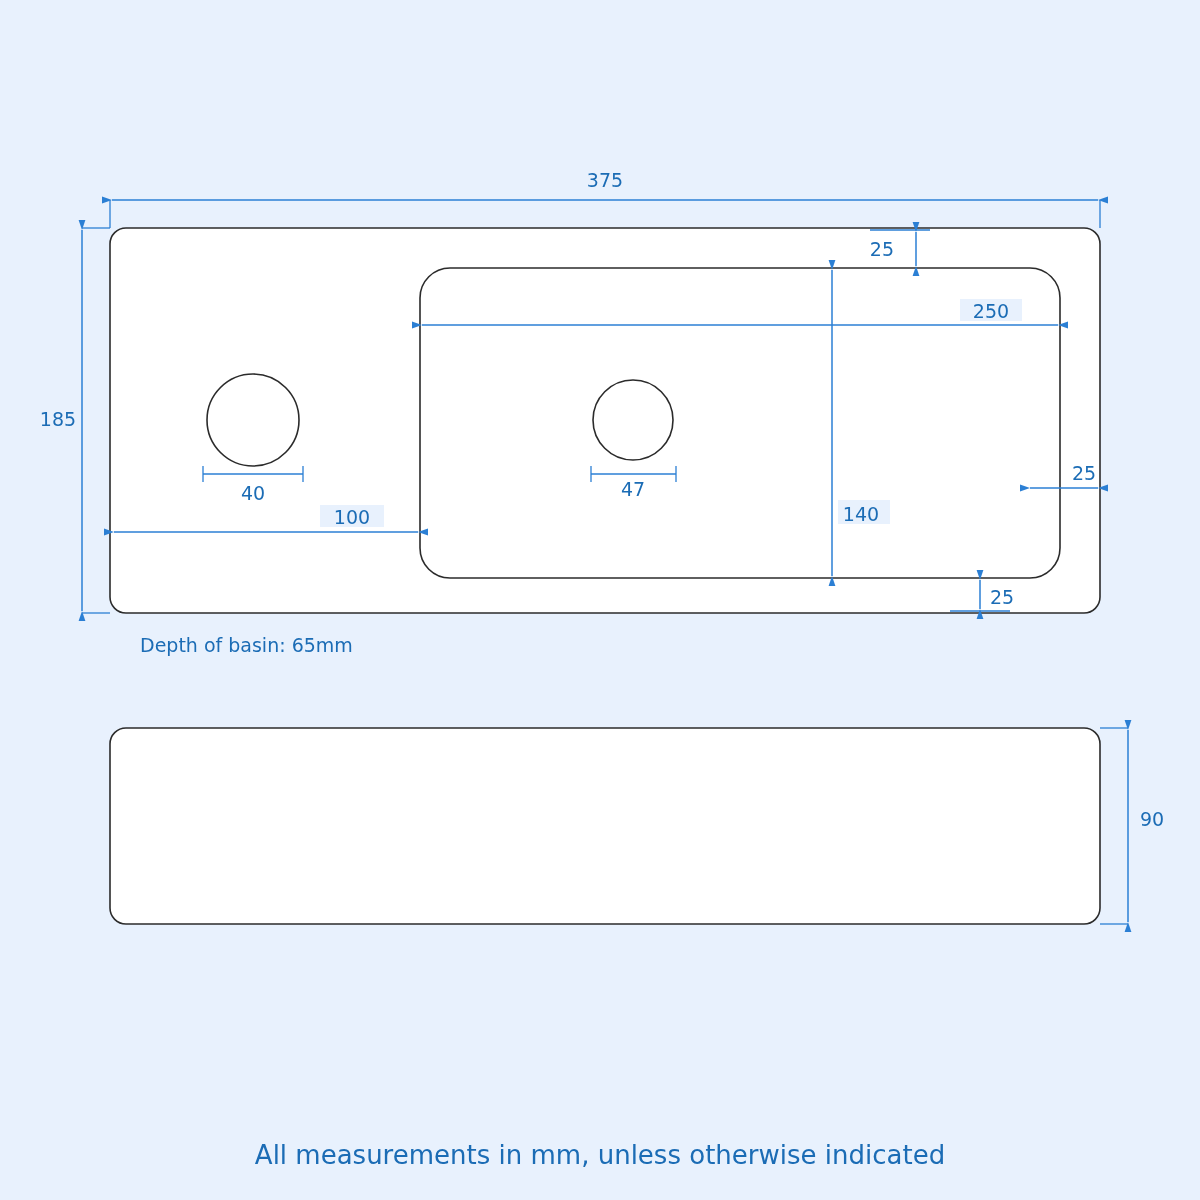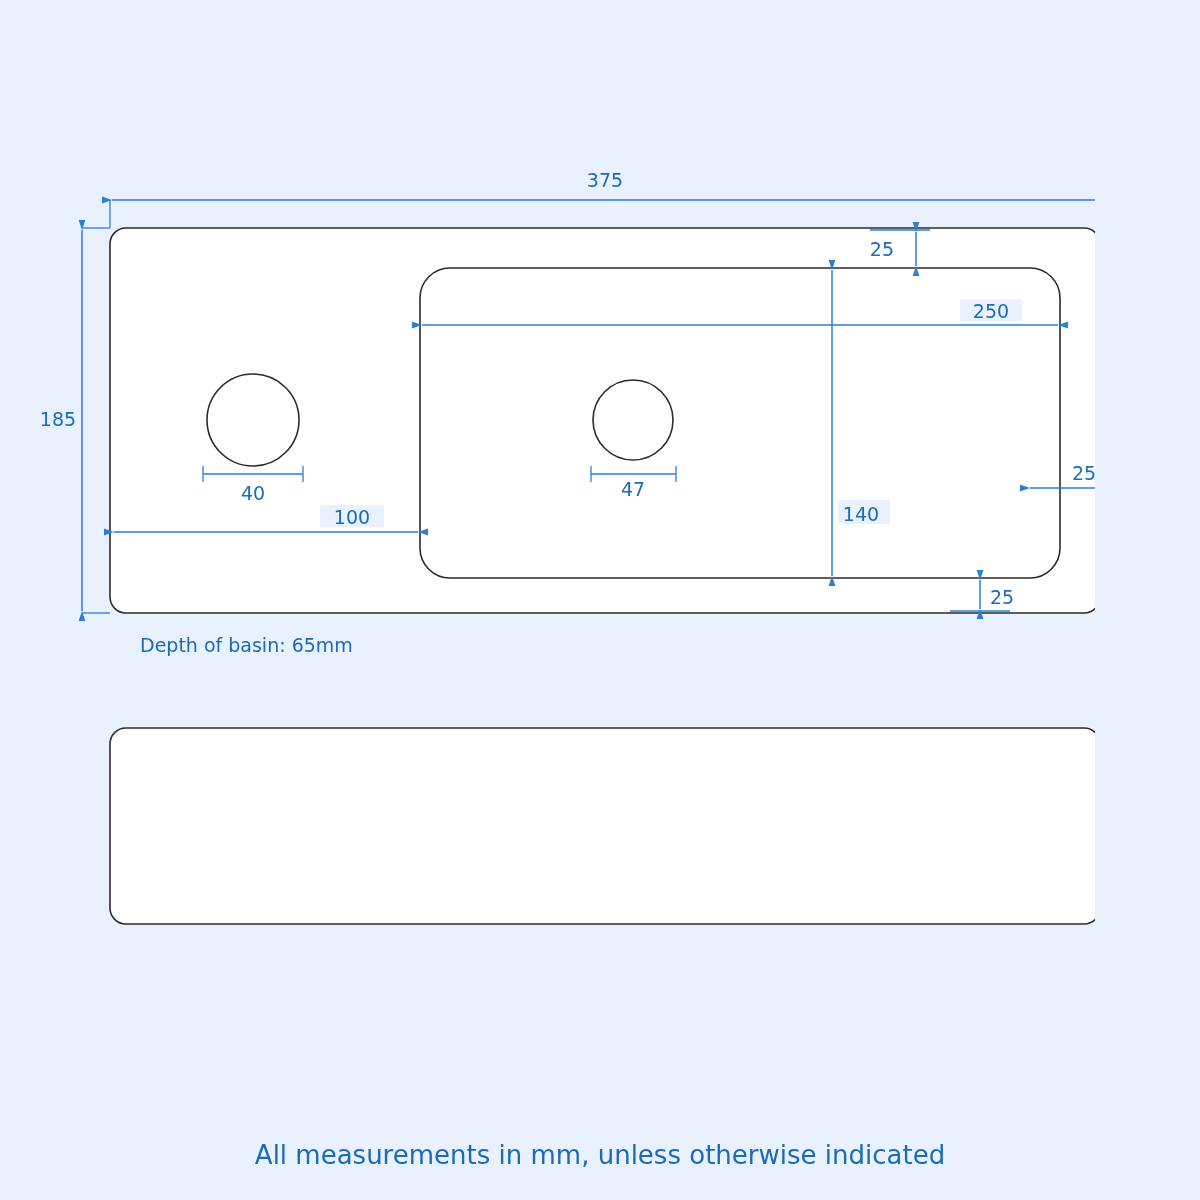--- a/index.html
+++ b/index.html
@@ -2,21 +2,21 @@
 <html><head>
 <meta charset="utf-8">
 <style>
   html, body {
     margin: 0;
     padding: 0;
     background: #e8f1fd;
   }
   #stage {
     position: relative;
-    width: 1095px;
+    width: 1200px;
     height: 1200px;
     background: #e8f1fd;
     font-family: "DejaVu Sans", sans-serif;
     overflow: hidden;
   }
   #stage svg {
     position: absolute;
     left: 0;
     top: 0;
   }

